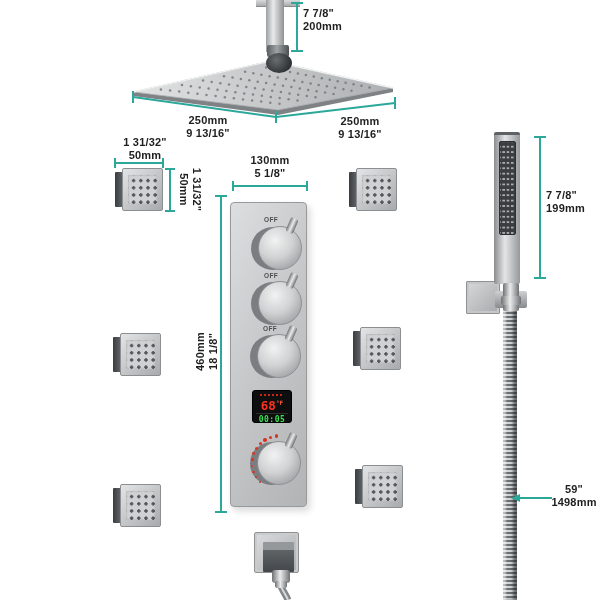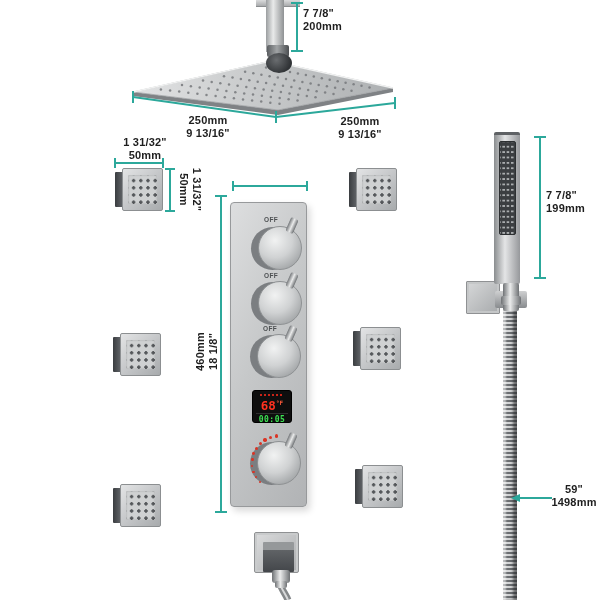--- a/index.html
+++ b/index.html
@@ -319,20 +319,24 @@
     <div>9 13/16"</div>
   </div>
   <div class="dim" style="left:112px;top:136px;width:66px;">
     <div>1 31/32"</div>
     <div>50mm</div>
   </div>
   <div class="dim rot-cw" style="left:164px;top:177px;width:52px;">
     <div>1 31/32"</div>
     <div>50mm</div>
   </div>
+  <div class="dim" style="left:234px;top:154px;width:72px;">
+    <div>130mm</div>
+    <div>5 1/8"</div>
+  </div>
   <div class="dim rot-ccw" style="left:180px;top:339px;width:52px;">
     <div>460mm</div>
     <div>18 1/8"</div>
   </div>
   <div class="dim left" style="left:546px;top:189px;">
     <div>7 7/8"</div>
     <div>199mm</div>
   </div>
   <div class="dim" style="left:542px;top:483px;width:64px;">
     <div>59"</div>

